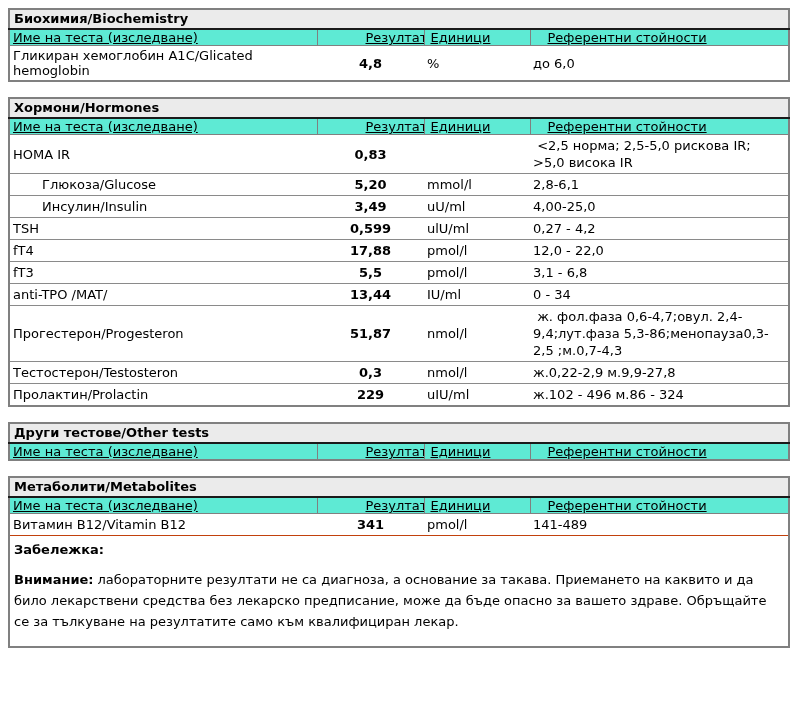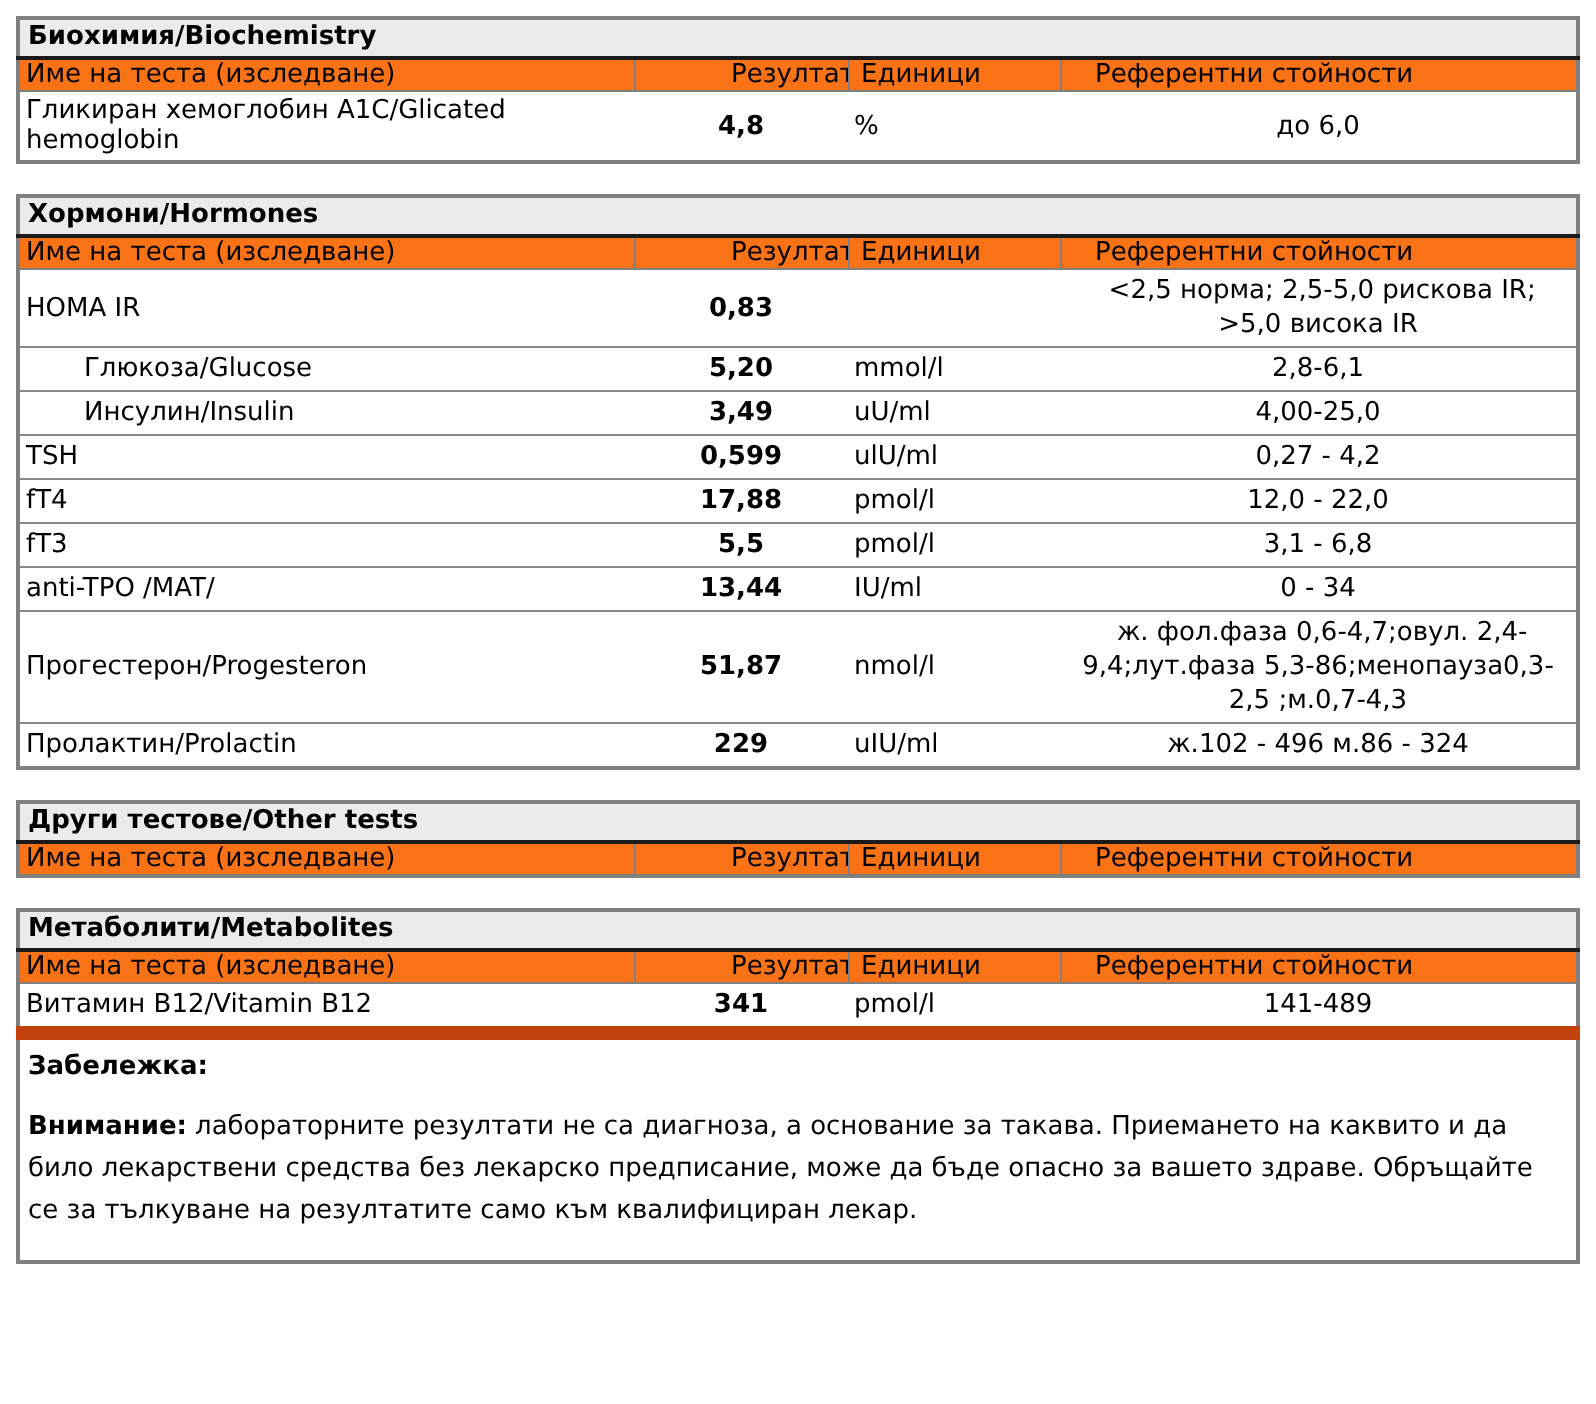--- a/index.html
+++ b/index.html
@@ -28,47 +28,48 @@
   tr.section-row th {
     text-align: left;
     background: #ebebeb;
     font-weight: bold;
     font-size: 13px;
     padding: 1px 4px 2px 4px;
     border-bottom: 2px solid #1a1a1a;
     height: 15px;
   }
   tr.head-row td {
-    background: #f97316;
+    background: #5eead4;
     padding: 0 3px;
     height: 15px;
     border-bottom: 1px solid #808080;
     overflow: hidden;
     white-space: nowrap;
+    text-decoration: underline;
   }
   tr.head-row td + td { border-left: 1px solid #808080; }
   tr.head-row td.h-result { text-align: center; padding-right: 4px; padding-left: 48px; }
   tr.head-row td.h-units  { padding-left: 6px; }
   tr.head-row td.h-ref    { padding-left: 17px; }
 
   tr.data-row td {
     border-top: 1px solid #8a8a8a;
     vertical-align: middle;
     padding: 2px 3px;
     height: 17px;
   }
   tr.data-row:first-of-type td { border-top: none; }
   td.cell-name   { padding-left: 4px; }
   td.cell-name.indent { padding-left: 32px; }
   td.cell-result { font-weight: bold; text-align: center; padding-right: 13px; }
   td.cell-units  { padding-left: 11px; }
-  td.cell-ref    { padding-left: 9px; white-space: pre-wrap; line-height: 17px; text-align: center; }
+  td.cell-ref    { padding-left: 9px; white-space: pre-wrap; line-height: 17px; }
 
   tr.note-row td {
-    border-top: 7px solid #c2410c;
+    border-top: 1px solid #c2410c;
     padding: 5px 6px 14px 4px;
   }
   .note-label {
     font-weight: bold;
     margin: 1px 0 12px 0;
   }
   .warning {
     margin: 0;
     line-height: 21px;
   }
@@ -160,20 +161,26 @@
           <td class="cell-name">anti-TPO /MAT/</td>
           <td class="cell-result">13,44</td>
           <td class="cell-units">IU/ml</td>
           <td class="cell-ref">0 - 34</td>
         </tr>
         <tr class="data-row">
           <td class="cell-name">Прогестерон/Progesteron</td>
           <td class="cell-result">51,87</td>
           <td class="cell-units">nmol/l</td>
           <td class="cell-ref"> ж. фол.фаза 0,6-4,7;овул. 2,4-9,4;лут.фаза 5,3-86;менопауза0,3-2,5 ;м.0,7-4,3</td>
+        </tr>
+        <tr class="data-row">
+          <td class="cell-name">Тестостерон/Testosteron</td>
+          <td class="cell-result">0,3</td>
+          <td class="cell-units">nmol/l</td>
+          <td class="cell-ref">ж.0,22-2,9 м.9,9-27,8</td>
         </tr>
         <tr class="data-row">
           <td class="cell-name">Пролактин/Prolactin</td>
           <td class="cell-result">229</td>
           <td class="cell-units">uIU/ml</td>
           <td class="cell-ref">ж.102 - 496 м.86 - 324</td>
         </tr>
       </tbody>
     </table>
     <table class="results">

